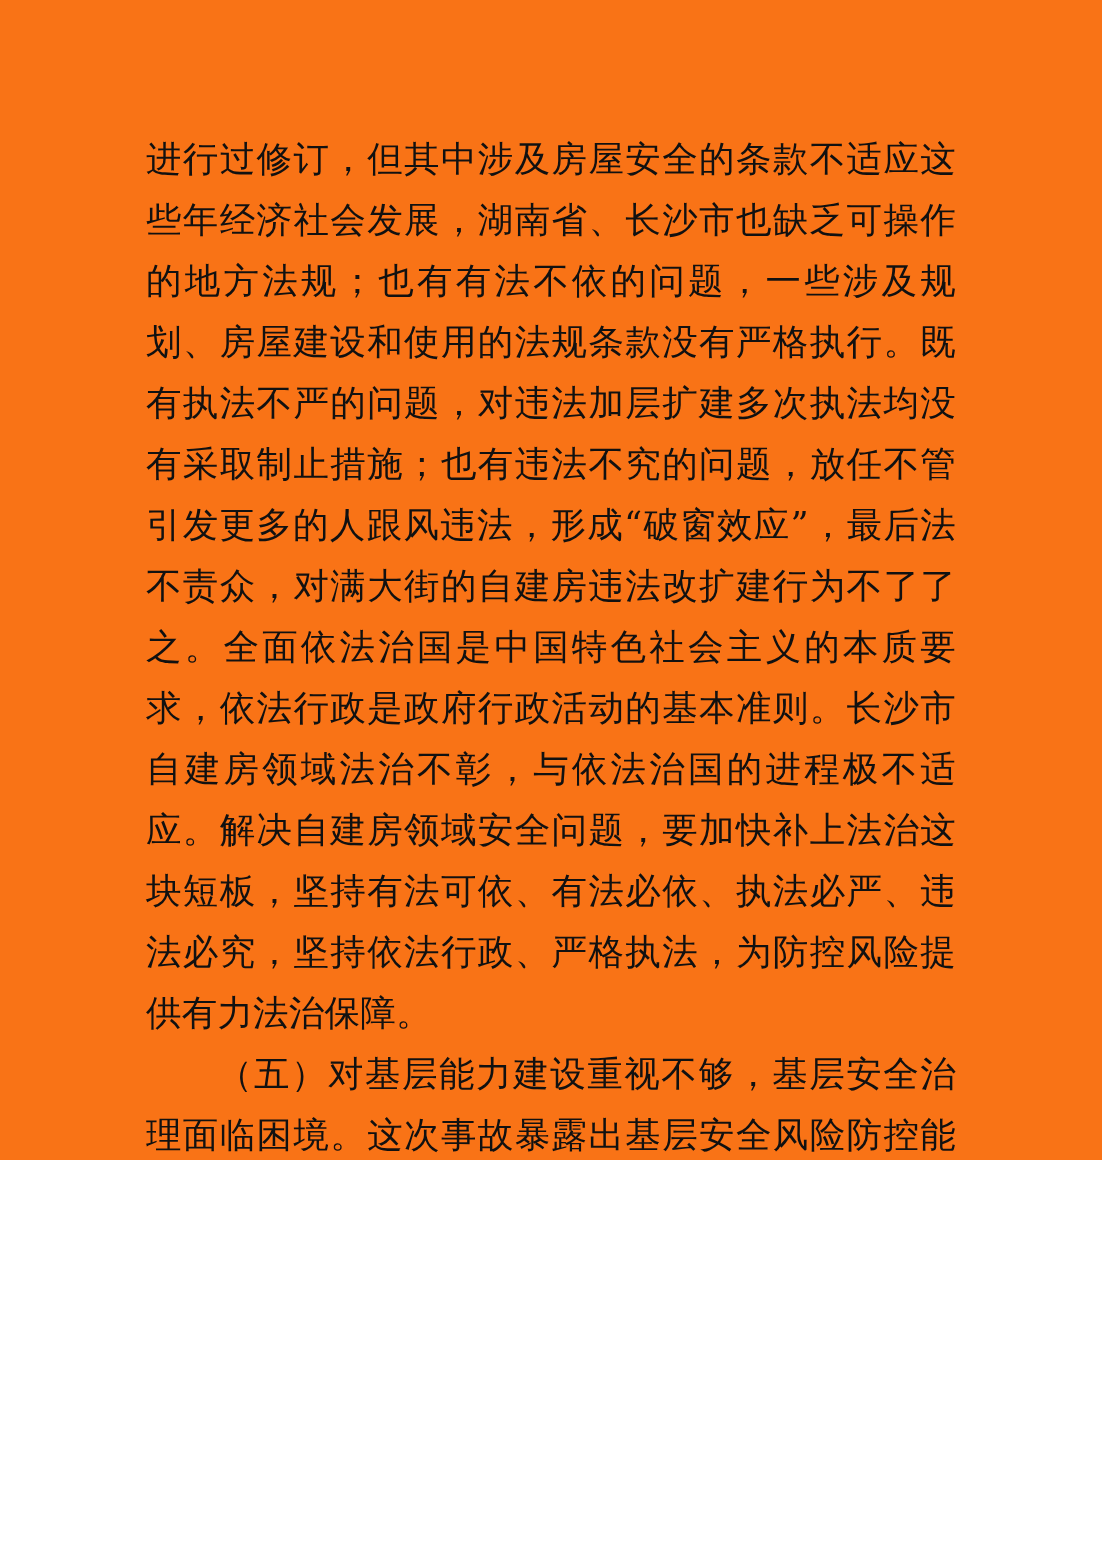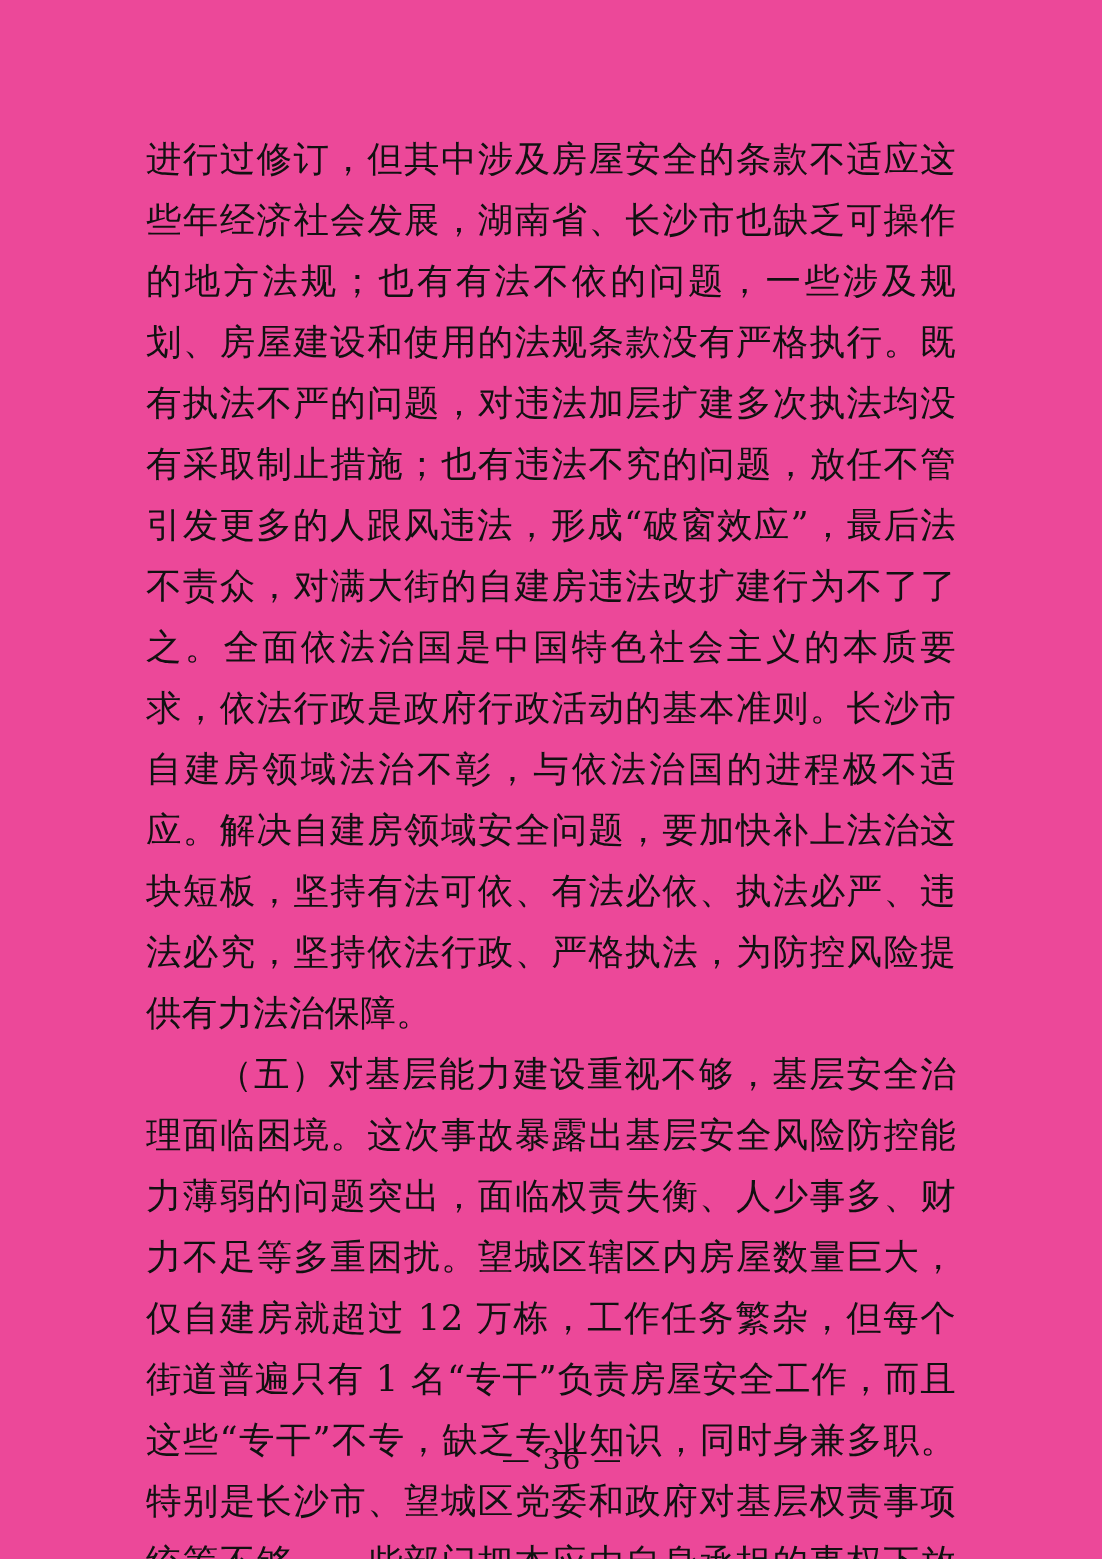--- a/index.html
+++ b/index.html
@@ -3,22 +3,22 @@
 <meta charset="utf-8">
 <style>
   html, body {
     margin: 0;
     padding: 0;
     background: #ffffff;
   }
   .page {
     position: relative;
     width: 1102px;
-    height: 1559px;
-    background: #ec4899;
+    height: 1160px;
+    background: #f97316;
     margin: 0 auto;
     overflow: hidden;
     font-family: "DejaVu Serif", "Liberation Serif", serif;
     color: #000000;
   }
   .content {
     position: absolute;
     left: 146px;
     top: 128px;
     width: 810px;

